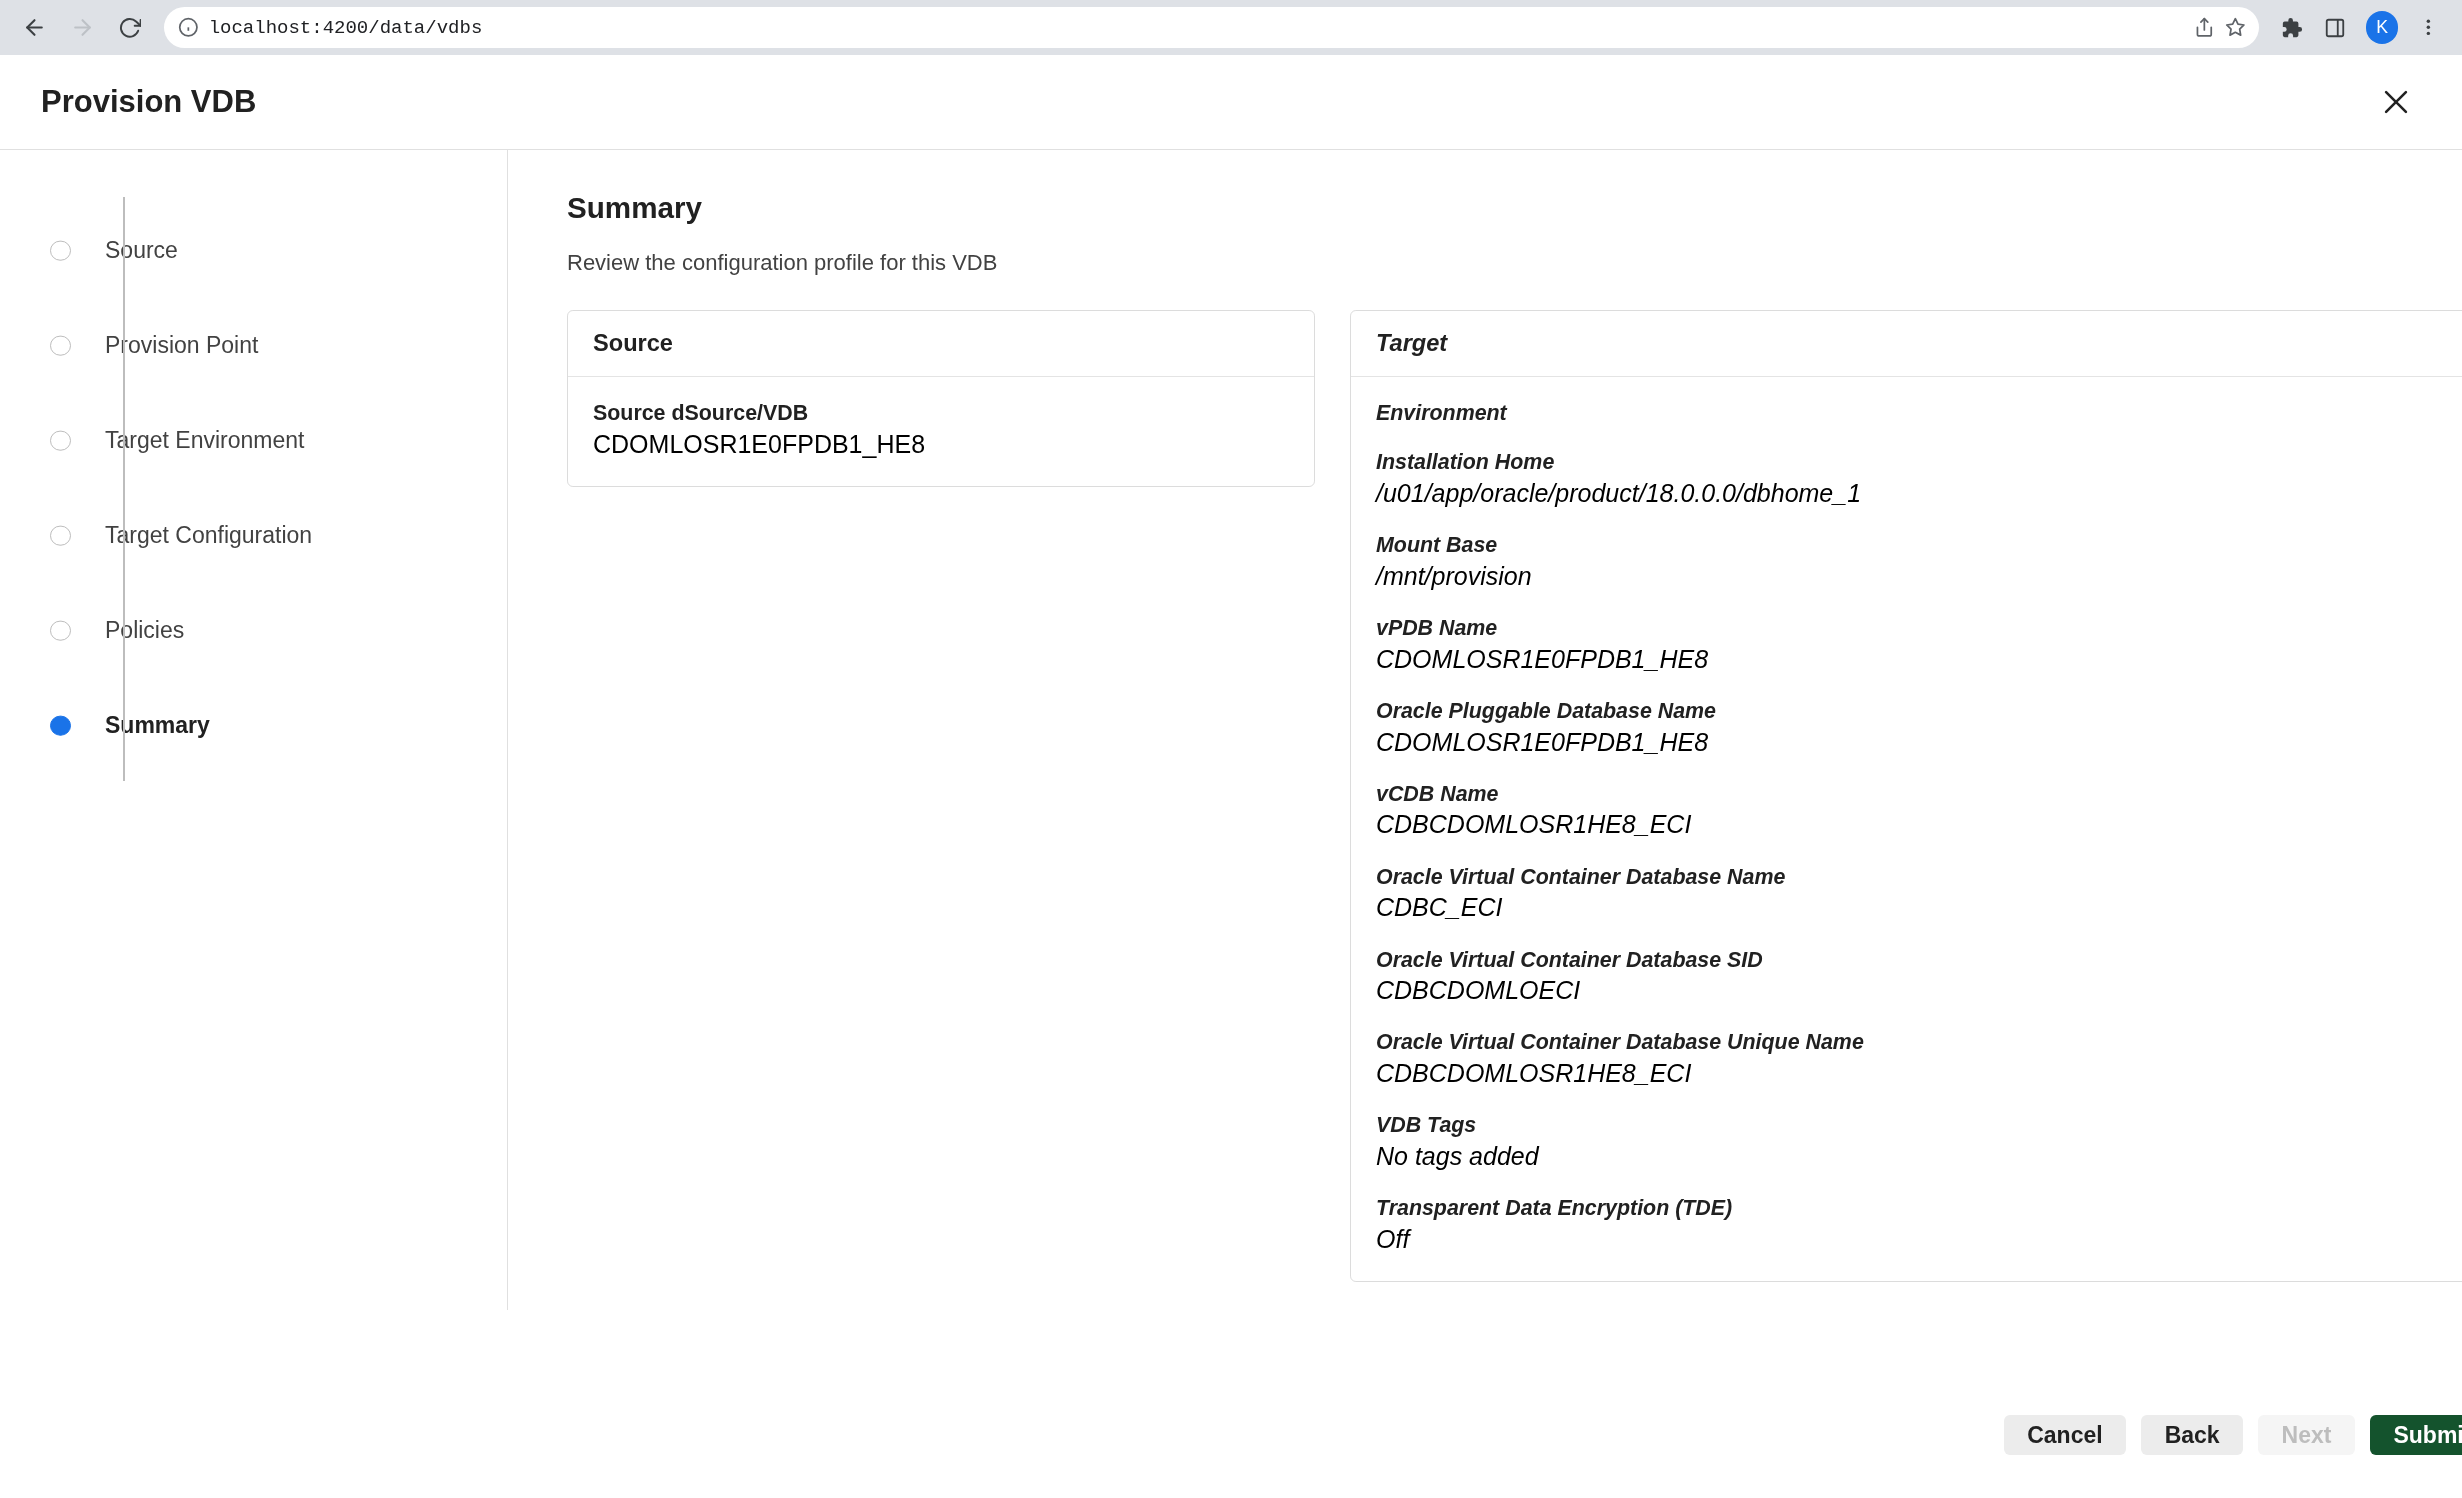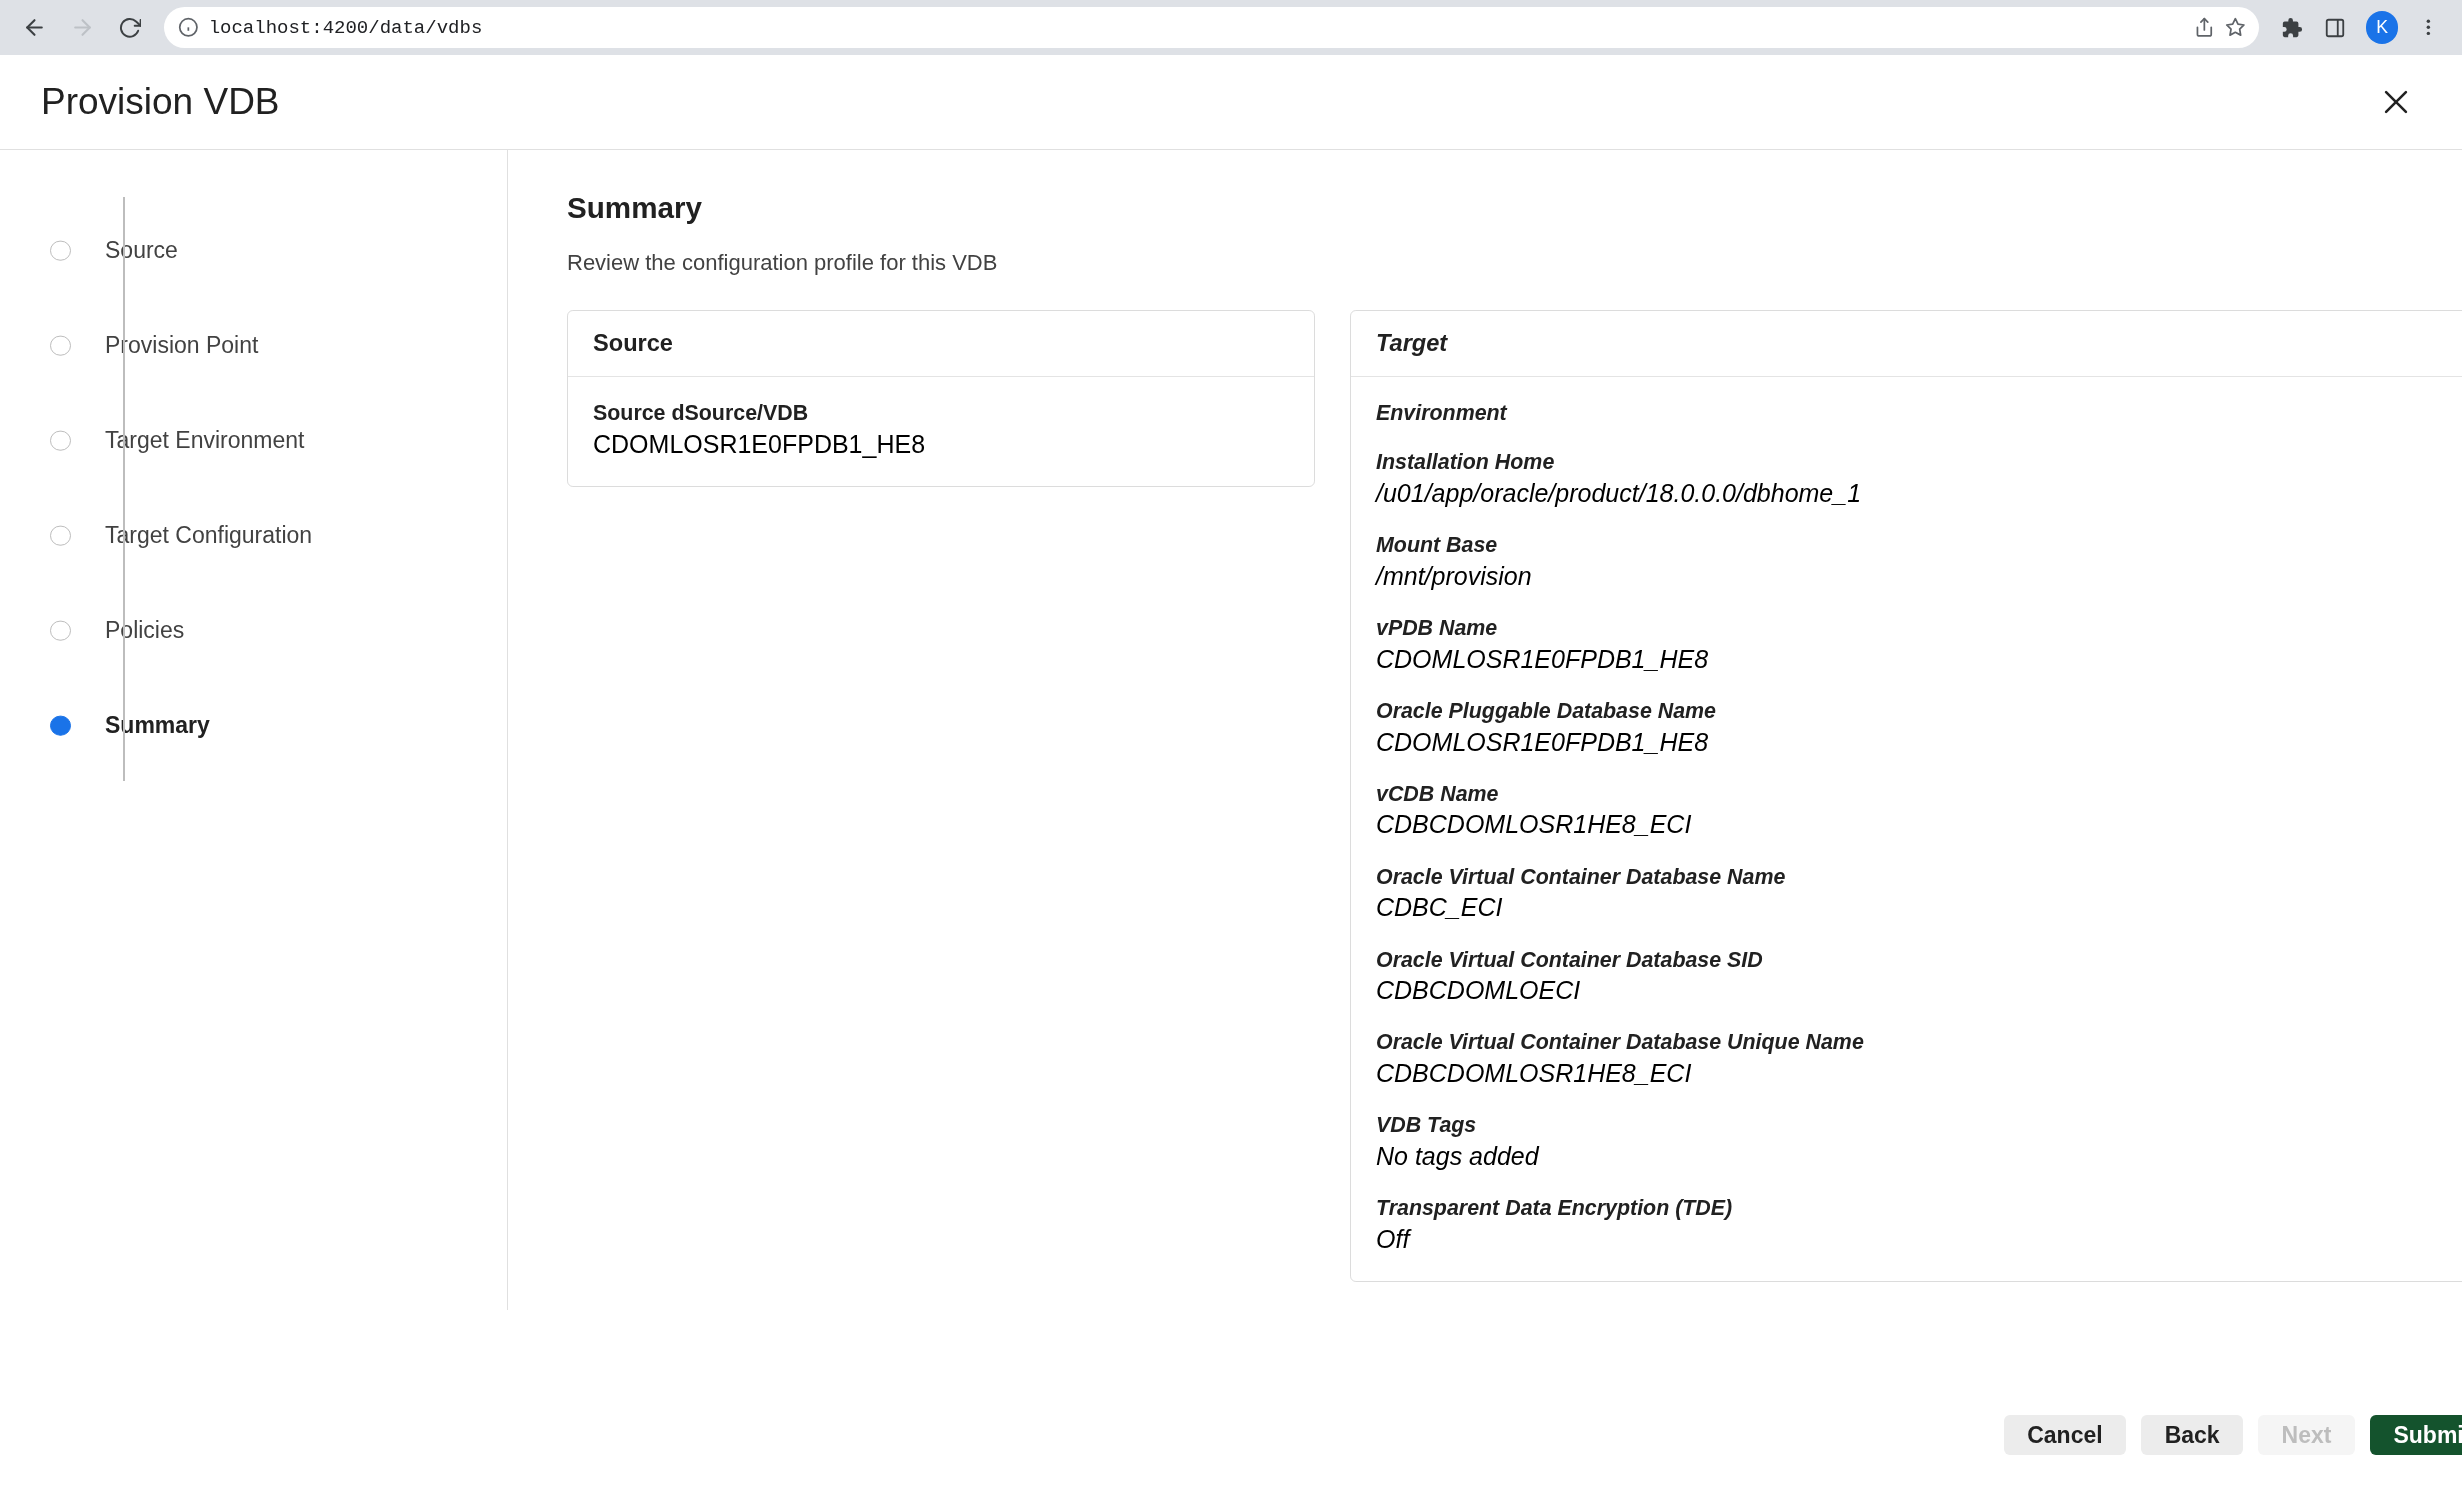--- a/index.html
+++ b/index.html
@@ -73,23 +73,23 @@
   .app-header {
     height: 95px;
     border-bottom: 0.7px solid #e0e0e0;
     display: flex;
     align-items: center;
     justify-content: space-between;
     padding: 0 43px 0 41px;
     background: #fff;
   }
   .app-title {
-    font-size: 37px;
-    color: #212121;
-    font-weight: 400;
+    font-size: 31px;
+    color: #212121;
+    font-weight: 700;
   }
   .close-x {
     width: 46px; height: 46px;
     display: flex; align-items: center; justify-content: center;
     color: #212121;
   }
 
   
   .app-body {
     display: flex;

